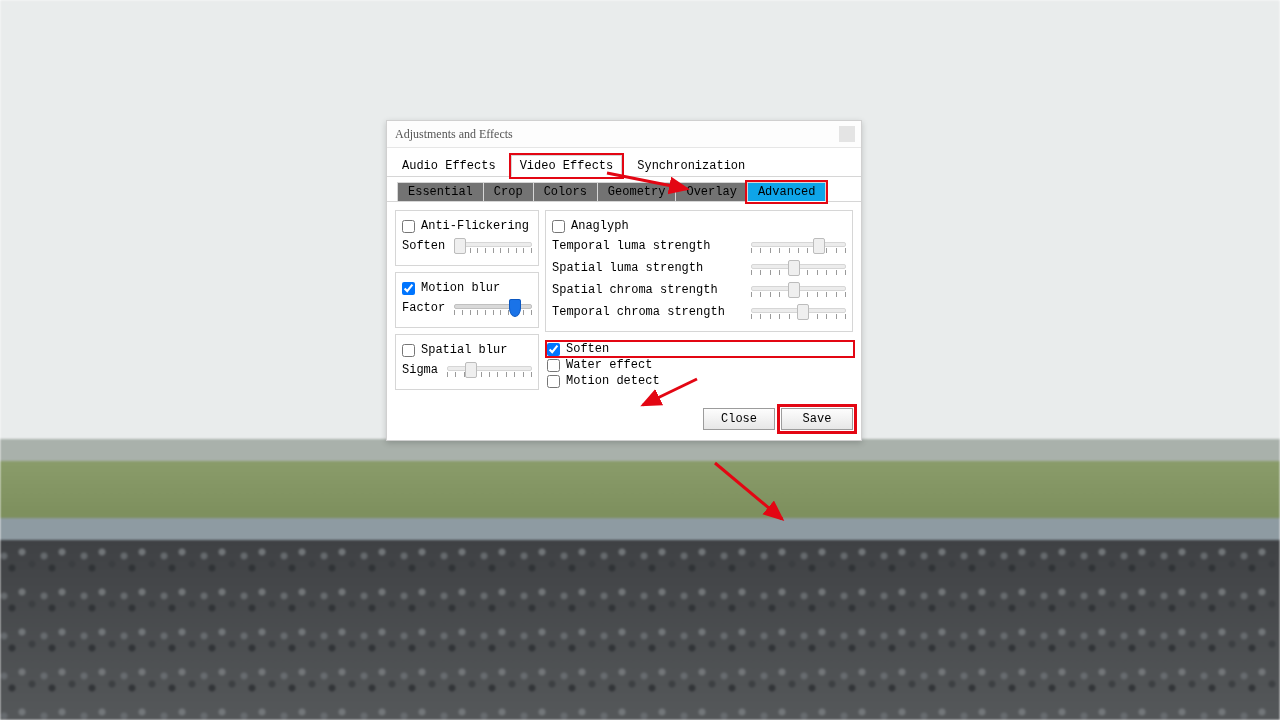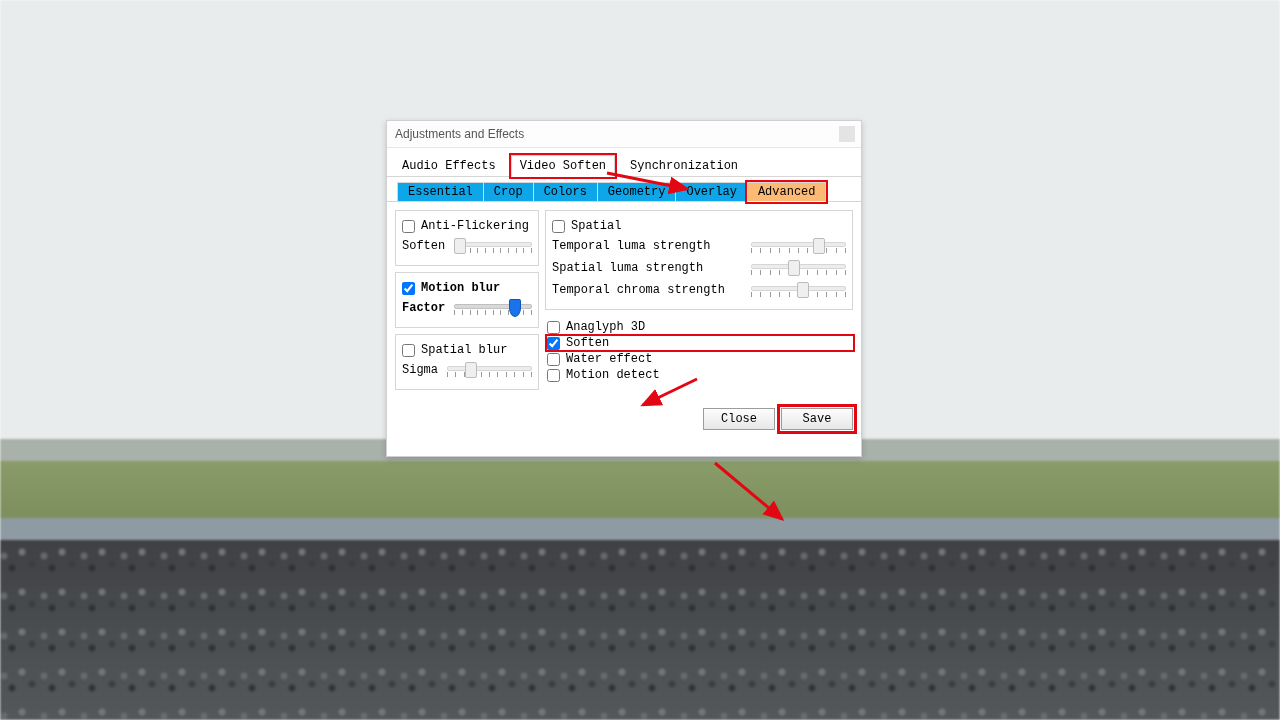--- a/index.html
+++ b/index.html
@@ -14,80 +14,80 @@
     filter:blur(1px);}
   .bg::after{content:"";position:absolute;left:0;right:0;top:75%;bottom:0;
     background:
       radial-gradient(circle at 10% 40%, #6a6e72 0 3px, transparent 4px),
       radial-gradient(circle at 30% 70%, #2f3235 0 3px, transparent 4px),
       radial-gradient(circle at 55% 30%, #777b7e 0 3px, transparent 4px),
       radial-gradient(circle at 80% 60%, #3b3e41 0 3px, transparent 4px);
     background-size:40px 40px;opacity:.9}
   
   .dialog{position:absolute;left:386px;top:120px;width:474px;background:#fff;border:1px solid #d0d0d0;box-shadow:0 2px 6px rgba(0,0,0,.18)}
-  .titlebar{height:26px;line-height:26px;padding:0 8px;font-family:Liberation Sans, sans-serif;font-size:12px;color:#555;background:#fdfdfd;border-bottom:1px solid #e6e6e6;position:relative}
+  .titlebar{height:26px;line-height:26px;padding:0 8px;font-family:Liberation Serif, serif;font-size:12px;color:#555;background:#fdfdfd;border-bottom:1px solid #e6e6e6;position:relative}
   .titlebar .closebox{position:absolute;right:6px;top:5px;width:16px;height:16px;background:#e4e4e4}
   
   .tabs-row{display:flex;align-items:flex-end;border-bottom:1px solid #d6d6d6;padding:6px 6px 0 6px;gap:6px}
   .tab{padding:3px 8px;border:1px solid transparent;border-bottom:none;cursor:default}
   .tab.active{background:#fff;border-color:#d6d6d6;border-bottom:1px solid #fff;position:relative;top:1px}
   .subtabs{display:flex;align-items:flex-end;border-bottom:1px solid #d6d6d6;padding:4px 10px 0 10px;gap:0}
-  .subtab{padding:2px 10px;border:1px solid #d6d6d6;border-bottom:none;margin-right:-1px;background:#0ea5e9}
-  .subtab.active{background:#fdba74;position:relative;top:1px;border-bottom:1px solid #fff}
+  .subtab{padding:2px 10px;border:1px solid #d6d6d6;border-bottom:none;margin-right:-1px;background:#737373}
+  .subtab.active{background:#0ea5e9;position:relative;top:1px;border-bottom:1px solid #fff}
   
   .content{display:flex;padding:8px;gap:6px}
   .col{display:flex;flex-direction:column;gap:6px}
   .col.left{width:144px}
   .col.right{flex:1}
   .group{border:1px solid #d6d6d6;padding:6px}
   .chk{display:flex;align-items:center;gap:6px;margin:2px 0}
   .chk input{margin:0}
   .row{display:flex;align-items:center;justify-content:space-between;margin:4px 0;gap:9px}
   .row .lbl{white-space:nowrap}
-  .bold{font-weight:bold}
+  .bold{font-weight:normal}
   
   .slider{position:relative;width:90px;height:18px}
   .slider.wide{width:95px}
   .slider .track{position:absolute;left:0;right:0;top:5px;height:3px;background:#d9d9d9;border:1px solid #c0c0c0;border-radius:2px}
   .slider .ticks{position:absolute;left:0;right:0;top:11px;height:5px;display:flex;justify-content:space-between}
   .slider .ticks i{width:1px;height:5px;background:#9a9a9a}
   .slider .thumb{position:absolute;top:1px;width:10px;height:14px;background:#e8e8e8;border:1px solid #8a8a8a;border-radius:2px;transform:translateX(-50%)}
   .slider .thumb.blue{background:#1a73e8;border-color:#0b57c1;height:16px;top:0;border-radius:2px 2px 50% 50%}
   .slider.disabled .thumb{background:#efefef;border-color:#bcbcbc}
   .slider.disabled .track{background:#ececec;border-color:#d6d6d6}
   
   .chklist{padding:2px 0 0 2px}
   
   .spin{display:inline-flex;align-items:stretch;border:1px solid #bfbfbf;height:18px}
   .spin input{width:22px;border:none;text-align:center;font-family:inherit;font-size:12px;outline:none}
   .spin .btns{display:flex;flex-direction:column;width:14px;border-left:1px solid #cfcfcf}
   .spin .btns span{flex:1;display:flex;align-items:center;justify-content:center;font-size:7px;line-height:1;background:#f0f0f0}
   
-  .footer{display:flex;justify-content:flex-end;gap:6px;padding:10px 8px 26px 8px}
+  .footer{display:flex;justify-content:flex-end;gap:6px;padding:10px 8px 10px 8px}
   .btn{width:72px;height:22px;border:1px solid #9c9c9c;background:linear-gradient(#fdfdfd,#e7e7e7);font-family:inherit;font-size:12px}
   
   .hl{outline:2px solid #e30613;outline-offset:0}
   .hl-thick{outline:3px solid #e30613;outline-offset:1px}
   
   svg.ann{position:absolute;inset:0;pointer-events:none}
 </style>
 </head>
 <body>
 
 <div class="bg"></div>
 
 <div class="dialog">
   <div class="titlebar">
     <span>Adjustments and Effects</span>
     <span class="closebox"></span>
   </div>
 
   <div class="tabs-row">
     <div class="tab">Audio Effects</div>
-    <div class="tab active hl">Video Soften</div>
+    <div class="tab active hl">Video Effects</div>
     <div class="tab">Synchronization</div>
   </div>
 
   <div class="subtabs">
     <div class="subtab">Essential</div>
     <div class="subtab">Crop</div>
     <div class="subtab">Colors</div>
     <div class="subtab">Geometry</div>
     <div class="subtab">Overlay</div>
     <div class="subtab active hl">Advanced</div>
@@ -177,21 +177,21 @@
           </div>
         </div>
       </div>
 
     </div>
 
     <div class="col right">
       <div class="group">
         <label class="chk">
           <input type="checkbox" style="">
-          <span>Spatial</span>
+          <span>Anaglyph</span>
         </label>
         <div id="denoiser-rows">
             <div class="row">
               <span class="lbl">Temporal luma strength</span>
               <div class="slider wide disabled">
                 <div class="track"></div>
                 <div class="ticks">
                   <i></i>
                   <i></i>
                   <i></i>
@@ -221,20 +221,40 @@
                   <i></i>
                   <i></i>
                   <i></i>
                   <i></i>
                   <i></i>
                 </div>
                 <div class="thumb" style="left: 45%;"></div>
               </div>
             </div>
             <div class="row">
+              <span class="lbl">Spatial chroma strength</span>
+              <div class="slider wide disabled">
+                <div class="track"></div>
+                <div class="ticks">
+                  <i></i>
+                  <i></i>
+                  <i></i>
+                  <i></i>
+                  <i></i>
+                  <i></i>
+                  <i></i>
+                  <i></i>
+                  <i></i>
+                  <i></i>
+                  <i></i>
+                </div>
+                <div class="thumb" style="left: 45%;"></div>
+              </div>
+            </div>
+            <div class="row">
               <span class="lbl">Temporal chroma strength</span>
               <div class="slider wide disabled">
                 <div class="track"></div>
                 <div class="ticks">
                   <i></i>
                   <i></i>
                   <i></i>
                   <i></i>
                   <i></i>
                   <i></i>
@@ -244,24 +264,20 @@
                   <i></i>
                   <i></i>
                 </div>
                 <div class="thumb" style="left: 55%;"></div>
               </div>
             </div>
           </div>
       </div>
 
       <div class="chklist" id="right-checks">
-          <label class="chk">
-            <input type="checkbox" style="">
-            <span>Anaglyph 3D</span>
-          </label>
           <label class="chk hl">
             <input type="checkbox" checked="" style="">
             <span>Soften</span>
           </label>
           <label class="chk">
             <input type="checkbox" style="">
             <span>Water effect</span>
           </label>
           <label class="chk">
             <input type="checkbox" style="">

